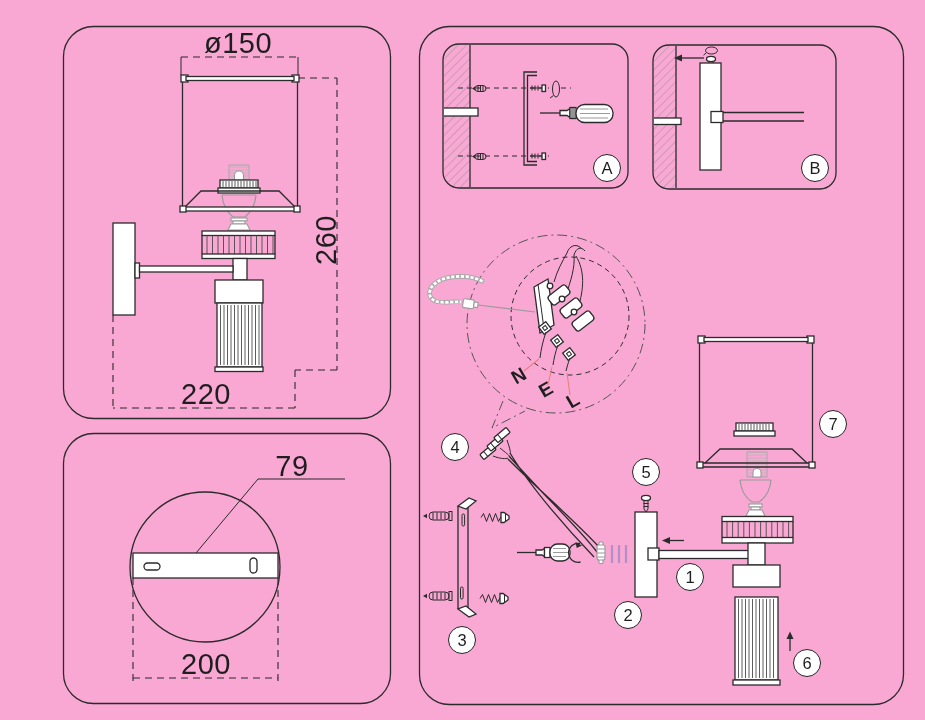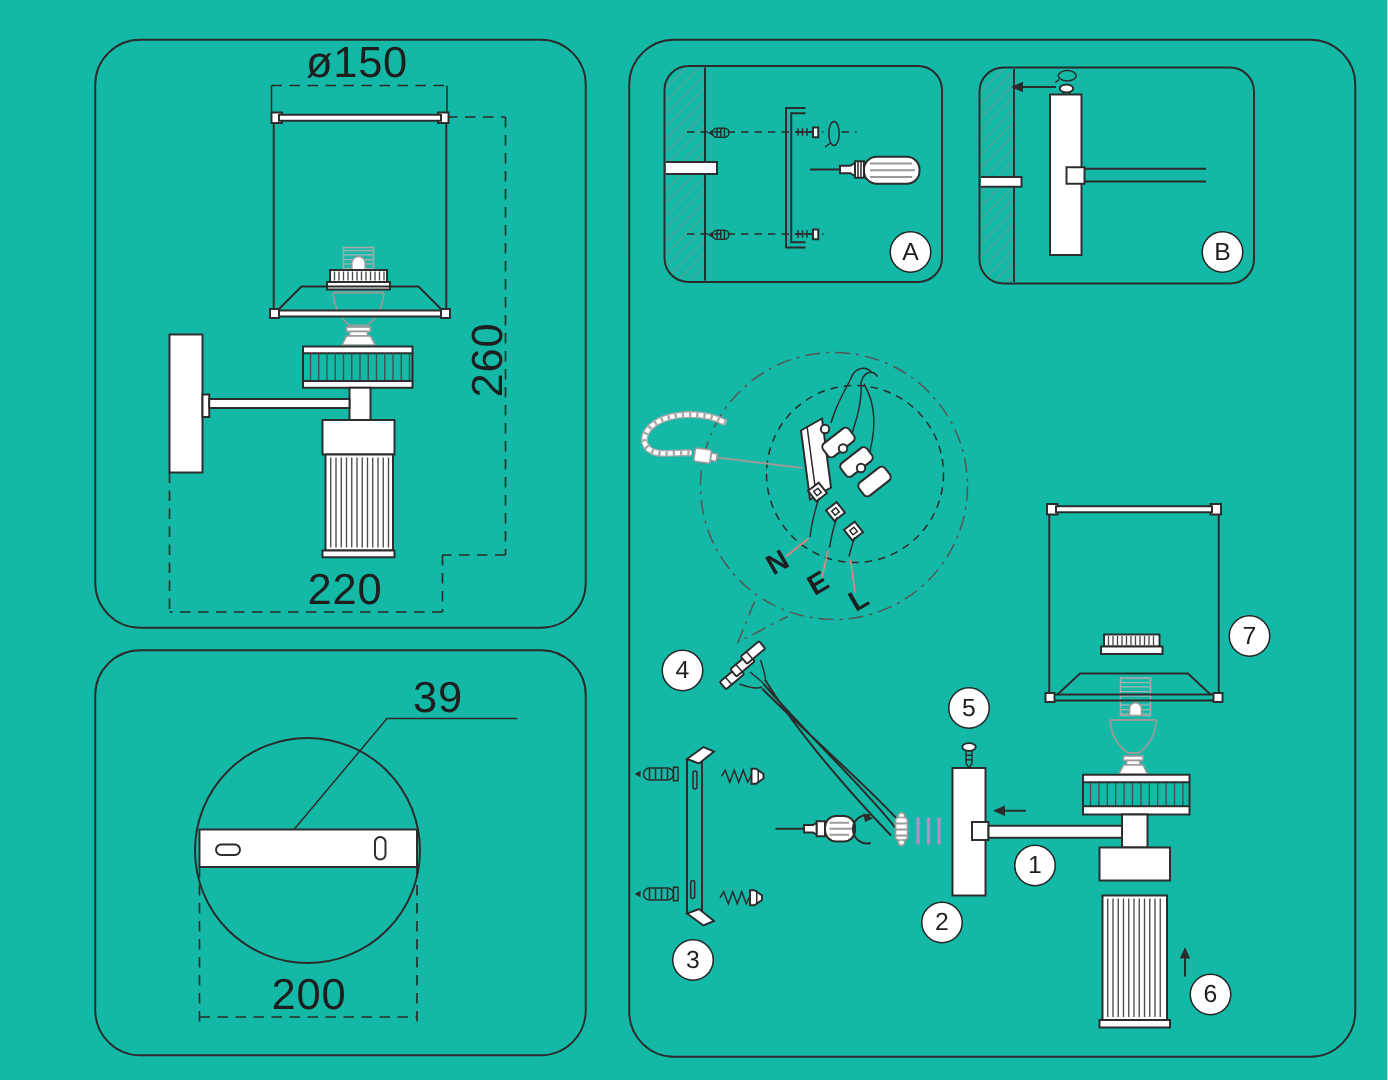--- a/index.html
+++ b/index.html
@@ -1,16 +1,16 @@
 <!DOCTYPE html>
 <html><head>
 <meta charset="utf-8">
 <style>
   html,body{margin:0;padding:0;background:#fff;}
-  .canvas{position:relative;width:925px;height:720px;background:#14b8a6;overflow:hidden;
+  .canvas{position:relative;width:925px;height:720px;background:#f9a8d4;overflow:hidden;
           font-family:"Liberation Sans",sans-serif;color:#1e1e1e;}
   .panel{position:absolute;}
   svg{display:block;}
   
   .k{stroke:#2b2b2b;fill:none;stroke-width:1.3;}
   .kt{stroke:#2b2b2b;fill:none;stroke-width:1;}
   .kf{stroke:#2b2b2b;fill:#fff;stroke-width:1.3;}
   .fil{fill:#2b2b2b;stroke:none;}
   .g{stroke:#9a9a9a;fill:none;stroke-width:1.2;}
   .gf{stroke:#9a9a9a;fill:#fff;stroke-width:1.1;}
@@ -340,22 +340,22 @@
         <path class="rib" d="M320.5,574 V653 M324,574 V653 M327.5,574 V653 M331,574 V653 M334.5,574 V653 M338,574 V653 M341.5,574 V653 M345,574 V653 M348.5,574 V653 M352,574 V653 M355.5,574 V653"></path>
         <rect class="kf" x="315" y="655" width="47" height="5"></rect>
         <path class="k" d="M372,626 V613"></path>
         <path class="fil" d="M372,606.5 l-3.5,7.5 h7 z"></path>
       </g>
     </svg>
   </div>
 
   <div class="dim" style="left:238px;top:43px;">ø150</div>
   <div class="dim rot" style="left:326px;top:240px;">260</div>
-  <div class="dim" style="left:206px;top:394px;margin-left:24px;">220</div>
-  <div class="dim" style="left:292px;top:466px;">39</div>
+  <div class="dim" style="left:206px;top:394px;">220</div>
+  <div class="dim" style="left:292px;top:466px;">79</div>
   <div class="dim" style="left:206px;top:664px;">200</div>
 
   <div class="wire-label" style="left:519px;top:376px;">N</div>
   <div class="wire-label" style="left:546px;top:390px;">E</div>
   <div class="wire-label" style="left:573px;top:401px;">L</div>
 
   <div class="step" style="left:593px;top:154px;">A</div>
   <div class="step" style="left:801px;top:154px;">B</div>
   <div class="step" style="left:676px;top:563px;">1</div>
   <div class="step" style="left:614px;top:601px;">2</div>

